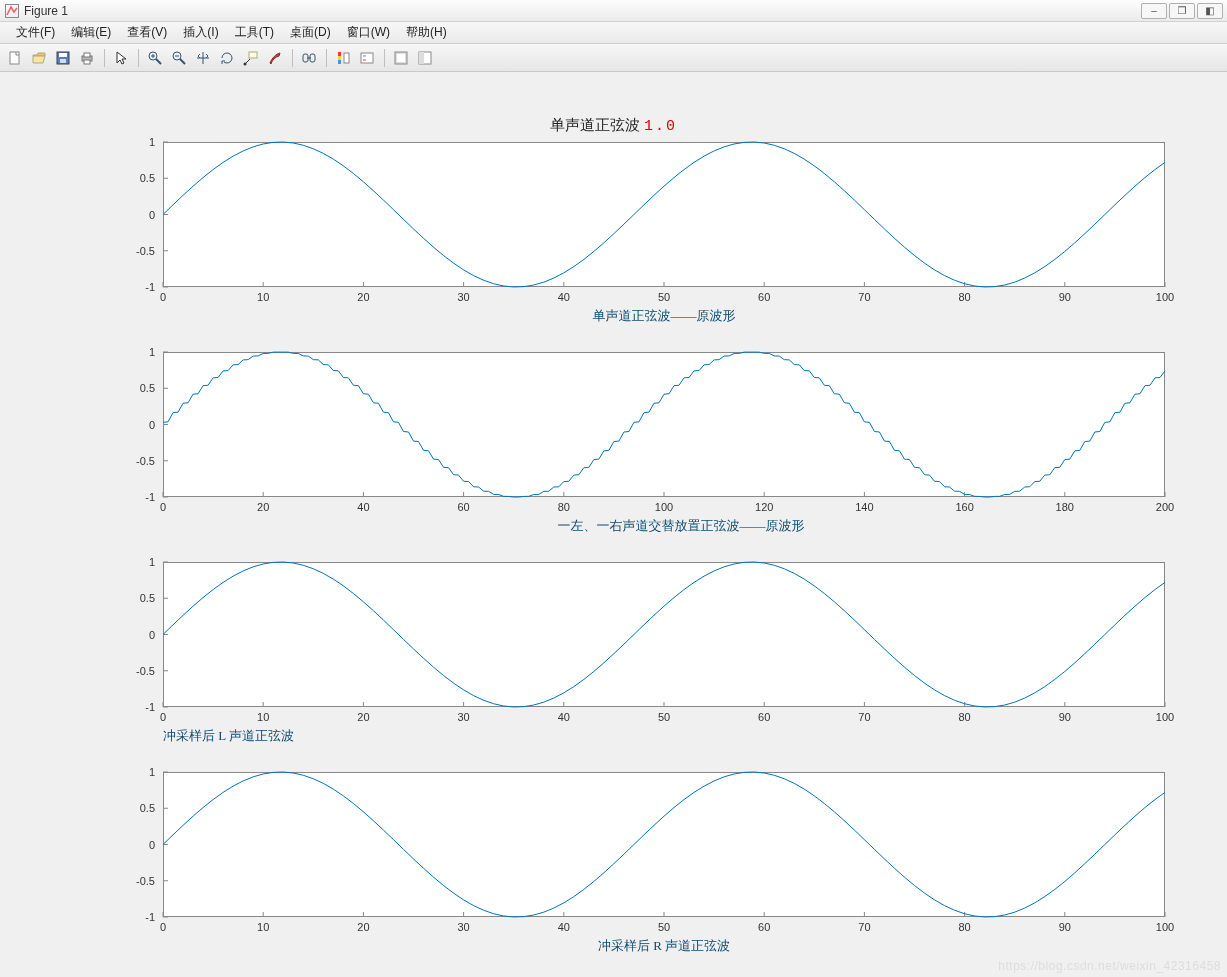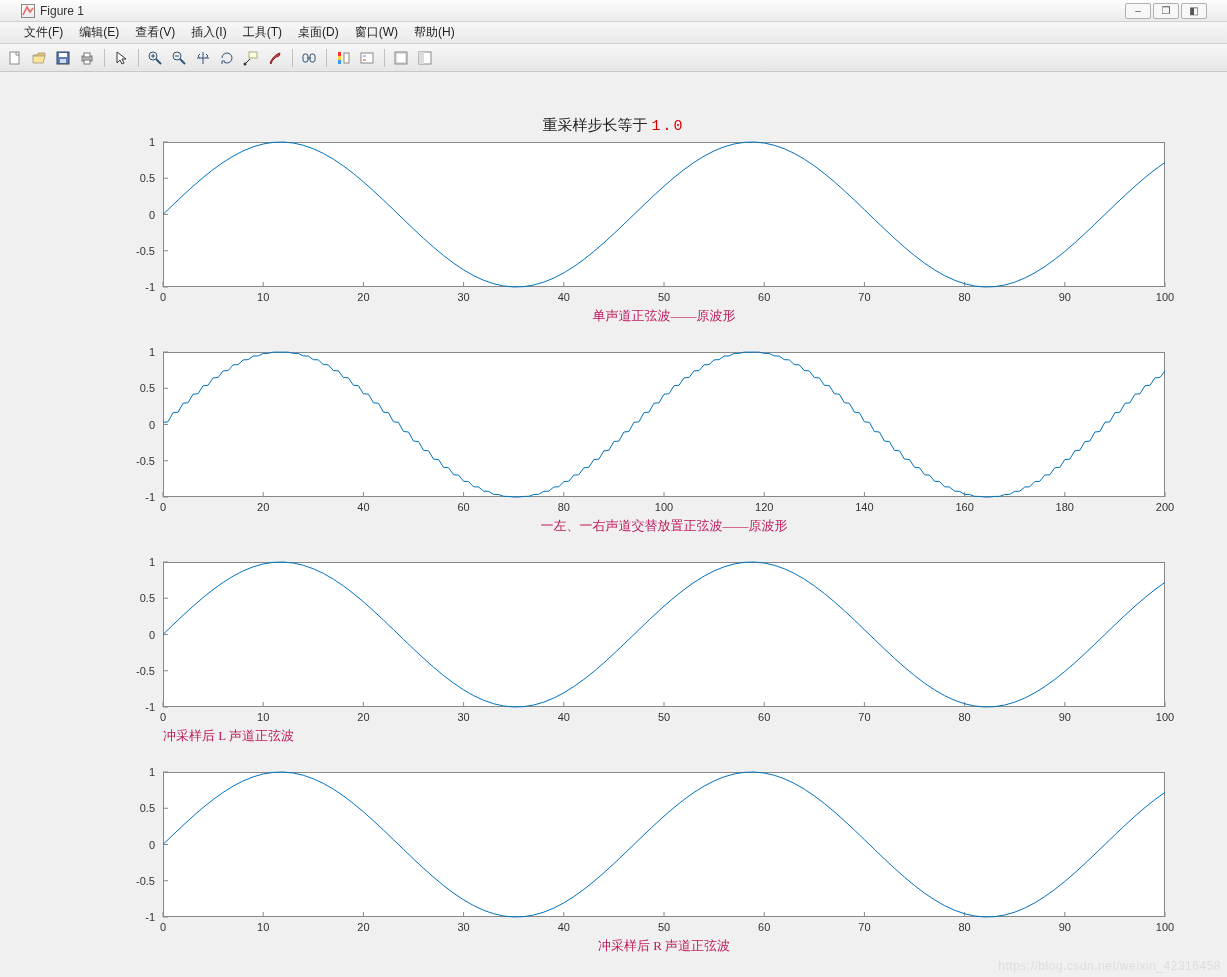--- a/index.html
+++ b/index.html
@@ -1,32 +1,32 @@
 <!DOCTYPE html>
 <html><head>
 <meta charset="utf-8">
 <style>
   * { box-sizing: border-box; }
   html, body { margin: 0; padding: 0; width: 1227px; height: 977px; font-family: "Microsoft YaHei", Arial, sans-serif; font-size: 12px; background: #f0f0f0; overflow: hidden; }
-  .titlebar { height: 22px; background: linear-gradient(#fdfdfd,#ebebeb); border-bottom: 1px solid #d0d0d0; display: flex; align-items: center; padding: 0 20px; }
+  .titlebar { height: 22px; background: linear-gradient(#fdfdfd,#ebebeb); border-bottom: 1px solid #d0d0d0; display: flex; align-items: center; padding: 0 4px; }
   .titlebar .icon { width: 16px; height: 16px; margin-right: 4px; display:inline-flex;align-items:center;justify-content:center;}
   .titlebar .title { color: #333; }
   .titlebar .spacer { flex: 1; }
   .winbtn { width: 26px; height: 16px; border: 1px solid #b0b0b0; background: #f7f7f7; margin-left: 2px; display:flex; align-items:center; justify-content:center; font-size:10px; color:#555; border-radius:2px;}
-  .menubar { height: 22px; background: linear-gradient(#f7f7f7,#eaeaea); border-bottom: 1px solid #d0d0d0; display:flex; align-items:center; padding: 0 16px;}
+  .menubar { height: 22px; background: linear-gradient(#f7f7f7,#eaeaea); border-bottom: 1px solid #d0d0d0; display:flex; align-items:center; padding: 0 8px;}
   .menubar span { padding: 2px 8px; color: #222; }
   .toolbar { height: 28px; background: linear-gradient(#f7f7f7,#e6e6e6); border-bottom: 1px solid #c8c8c8; display:flex; align-items:center; padding: 0 4px; gap:2px;}
   .tbtn { width: 22px; height: 22px; display:flex; align-items:center; justify-content:center; border-radius:2px;}
   .tsep { width: 8px; height: 22px; display:flex; align-items:center; justify-content:center;}
   .tsep::before { content:""; width:1px; height:18px; background:#c0c0c0; display:block;}
   .figure-area { position: relative; width: 1227px; height: calc(977px - 22px - 22px - 28px); background: #f0f0f0; }
   .figtitle { position:absolute; top: 44px; left:0; width:100%; text-align:center; font-size:15px; color:#222; }
   .figtitle .hl { color:#d00; font-family: "Courier New", monospace; font-size:15px; letter-spacing:2px;}
   .plot { position:absolute; background:#fff; border:1px solid #888; }
-  .axlabel { position:absolute; font-size:13px; color:#be185d; font-family:"SimSun","Microsoft YaHei",serif; }
+  .axlabel { position:absolute; font-size:13px; color:#0c4a6e; font-family:"SimSun","Microsoft YaHei",serif; }
   svg.axes { position:absolute; left:0; top:0; overflow:visible; }
   .tick text { font-size: 11px; fill:#333; font-family: Arial, sans-serif;}
   .tick line { stroke:#888; }
   .series { fill:none; stroke:#0072bd; stroke-width:1; }
   .watermark { position:absolute; right:6px; bottom:4px; color:#ddd; font-size:12px; letter-spacing:0.5px; font-family:Arial;}
 </style>
 </head>
 <body>
 
 <div class="titlebar">
@@ -160,21 +160,21 @@
     <div class="tbtn">
       <svg width="16" height="16">
         <rect x="2" y="2" width="12" height="12" fill="#fff" stroke="#888"></rect>
         <rect x="2" y="2" width="5" height="12" fill="#ddd"></rect>
       </svg>
     </div>
   </div>
 
 <div class="figure-area" id="figarea">
   <div class="figtitle">
-    <span>重采样步长等于 </span><span class="hl">1.0</span>
+    <span>单声道正弦波 </span><span class="hl">1.0</span>
   </div>
   <div class="watermark">https://blog.csdn.net/weixin_42316458</div>
 <div class="plot" style="left: 163px; top: 70px; width: 1002px; height: 145px;"></div>
     <svg class="axes" width="1002" height="145" style="left: 163px; top: 70px;">
       <g class="tick">
         <line x1="0" x2="0" y1="145" y2="140"></line>
         <text x="0" y="159" text-anchor="middle">0</text>
       </g>
       <g class="tick">
         <line x1="100.2" x2="100.2" y1="145" y2="140"></line>
@@ -300,21 +300,21 @@
       <g class="tick">
         <line x1="0" x2="5" y1="36.25" y2="36.25"></line>
         <text x="-8" y="40.25" text-anchor="end">0.5</text>
       </g>
       <g class="tick">
         <line x1="0" x2="5" y1="0" y2="0"></line>
         <text x="-8" y="4" text-anchor="end">1</text>
       </g>
       <path d="M0.00 70.33 L5.01 69.83 L10.02 60.68 L15.03 60.19 L20.04 51.25 L25.05 50.77 L30.06 42.19 L35.07 41.74 L40.08 33.68 L45.09 33.26 L50.10 25.86 L55.11 25.48 L60.12 18.87 L65.13 18.54 L70.14 12.84 L75.15 12.56 L80.16 7.88 L85.17 7.65 L90.18 4.06 L95.19 3.90 L100.20 1.47 L105.21 1.37 L110.22 0.15 L115.23 0.11 L120.24 0.11 L125.25 0.15 L130.26 1.37 L135.27 1.47 L140.28 3.90 L145.29 4.06 L150.30 7.65 L155.31 7.88 L160.32 12.56 L165.33 12.84 L170.34 18.54 L175.35 18.87 L180.36 25.48 L185.37 25.86 L190.38 33.26 L195.39 33.68 L200.40 41.74 L205.41 42.19 L210.42 50.77 L215.43 51.25 L220.44 60.19 L225.45 60.68 L230.46 69.83 L235.47 70.33 L240.48 79.51 L245.49 80.01 L250.50 89.07 L255.51 89.56 L260.52 98.34 L265.53 98.80 L270.54 107.14 L275.55 107.58 L280.56 115.32 L285.57 115.72 L290.58 122.74 L295.59 123.10 L300.60 129.27 L305.61 129.58 L310.62 134.78 L315.63 135.03 L320.64 139.18 L325.65 139.37 L330.66 142.39 L335.67 142.52 L340.68 144.35 L345.69 144.42 L350.70 145.03 L355.71 145.03 L360.72 144.42 L365.73 144.35 L370.74 142.52 L375.75 142.39 L380.76 139.37 L385.77 139.18 L390.78 135.03 L395.79 134.78 L400.80 129.58 L405.81 129.27 L410.82 123.10 L415.83 122.74 L420.84 115.72 L425.85 115.32 L430.86 107.58 L435.87 107.14 L440.88 98.80 L445.89 98.34 L450.90 89.56 L455.91 89.07 L460.92 80.01 L465.93 79.51 L470.94 70.32 L475.95 69.83 L480.96 60.68 L485.97 60.19 L490.98 51.25 L495.99 50.77 L501.00 42.19 L506.01 41.74 L511.02 33.68 L516.03 33.26 L521.04 25.86 L526.05 25.48 L531.06 18.87 L536.07 18.54 L541.08 12.84 L546.09 12.56 L551.10 7.88 L556.11 7.65 L561.12 4.06 L566.13 3.90 L571.14 1.47 L576.15 1.37 L581.16 0.15 L586.17 0.11 L591.18 0.11 L596.19 0.15 L601.20 1.37 L606.21 1.47 L611.22 3.90 L616.23 4.06 L621.24 7.65 L626.25 7.88 L631.26 12.56 L636.27 12.84 L641.28 18.54 L646.29 18.87 L651.30 25.48 L656.31 25.86 L661.32 33.26 L666.33 33.68 L671.34 41.74 L676.35 42.19 L681.36 50.77 L686.37 51.25 L691.38 60.19 L696.39 60.68 L701.40 69.83 L706.41 70.32 L711.42 79.51 L716.43 80.01 L721.44 89.07 L726.45 89.56 L731.46 98.34 L736.47 98.80 L741.48 107.14 L746.49 107.58 L751.50 115.32 L756.51 115.72 L761.52 122.74 L766.53 123.10 L771.54 129.27 L776.55 129.58 L781.56 134.78 L786.57 135.03 L791.58 139.18 L796.59 139.37 L801.60 142.39 L806.61 142.52 L811.62 144.35 L816.63 144.42 L821.64 145.03 L826.65 145.03 L831.66 144.42 L836.67 144.35 L841.68 142.52 L846.69 142.39 L851.70 139.37 L856.71 139.18 L861.72 135.03 L866.73 134.78 L871.74 129.58 L876.75 129.27 L881.76 123.10 L886.77 122.74 L891.78 115.72 L896.79 115.32 L901.80 107.58 L906.81 107.14 L911.82 98.80 L916.83 98.34 L921.84 89.56 L926.85 89.07 L931.86 80.01 L936.87 79.51 L941.88 70.32 L946.89 69.83 L951.90 60.68 L956.91 60.19 L961.92 51.25 L966.93 50.77 L971.94 42.19 L976.95 41.74 L981.96 33.68 L986.97 33.26 L991.98 25.86 L996.99 25.48 L1002.00 18.87 " class="series"></path>
     </svg>
-    <div class="axlabel" style="left: 163px; width: 1002px; top: 445px; text-align: center;">一左、一右声道交替放置正弦波——原波形</div>
+    <div class="axlabel" style="left: 180px; width: 1002px; top: 445px; text-align: center;">一左、一右声道交替放置正弦波——原波形</div>
     <div class="plot" style="left: 163px; top: 490px; width: 1002px; height: 145px;"></div>
     <svg class="axes" width="1002" height="145" style="left: 163px; top: 490px;">
       <g class="tick">
         <line x1="0" x2="0" y1="145" y2="140"></line>
         <text x="0" y="159" text-anchor="middle">0</text>
       </g>
       <g class="tick">
         <line x1="100.2" x2="100.2" y1="145" y2="140"></line>
         <text x="100.2" y="159" text-anchor="middle">10</text>
       </g>

